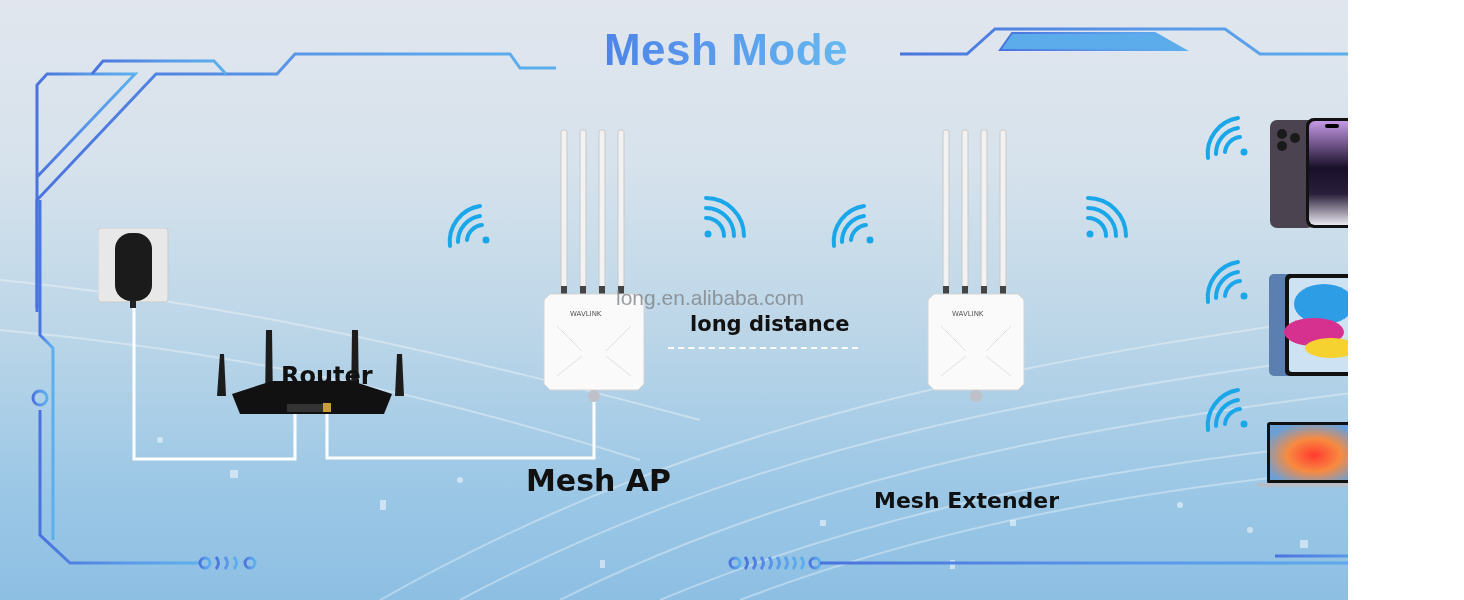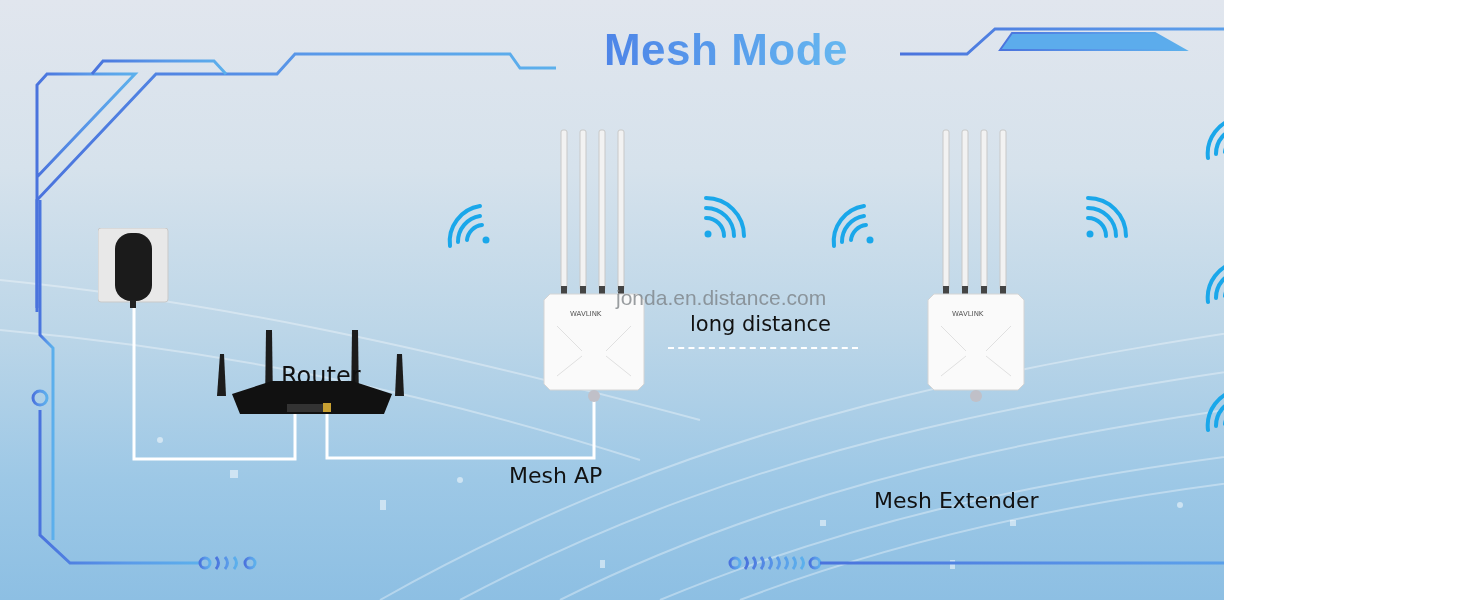--- a/index.html
+++ b/index.html
@@ -1,35 +1,35 @@
 <!DOCTYPE html>
 <html><head>
 <meta charset="utf-8">
 <style>
   html, body { margin: 0; padding: 0; }
   body { width: 1464px; height: 600px; overflow: hidden; }
   .canvas {
-    position: relative; width: 1224px; height: 600px; overflow: hidden;
+    position: relative; width: 1348px; height: 600px; overflow: hidden;
     background: linear-gradient(180deg, #e1e6ee 0%, #d6e2ec 28%, #bcd6e8 55%, #9dc8e6 80%, #8dbfe3 100%);
     font-family: "Liberation Sans", "DejaVu Sans", sans-serif;
   }
   .streaks { position: absolute; inset: 0; pointer-events: none; }
   svg.frame { position: absolute; left: 0; top: 0; }
   .title {
     position: absolute; left: 556px; top: 20px; width: 340px; height: 60px;
     text-align: center; font-weight: bold; font-size: 44px; line-height: 60px; letter-spacing: 0.5px;
     background: linear-gradient(90deg, #4a7be6 0%, #5aa0ec 55%, #6dc3f2 100%);
     -webkit-background-clip: text; background-clip: text; color: transparent;
   }
   .label {
     position: absolute; color: #111; font-family: "DejaVu Sans", sans-serif;
-    font-weight: 400; white-space: nowrap;
+    font-weight: 700; white-space: nowrap;
   }
   .label-router { left: 281px; top: 362px; font-size: 24px; }
-  .label-ap { left: 509px; top: 463px; font-size: 22px; }
+  .label-ap { left: 526px; top: 463px; font-size: 30px; }
   .label-ext { left: 874px; top: 488px; font-size: 22px; }
   .label-long { left: 690px; top: 312px; font-size: 21px; }
   .watermark {
     position: absolute; left: 616px; top: 286px; font-size: 21px; color: rgba(120,125,130,0.75);
     white-space: nowrap; font-family: "Liberation Sans", sans-serif;
   }
   .dash-line {
     position: absolute; left: 668px; top: 347px; width: 190px; height: 0;
     border-top: 2px dashed #ffffff;
   }
@@ -168,21 +168,21 @@
       </g>
     <path d="M8 168 L92 168 L98 174 L98 258 L92 264 L8 264 L2 258 L2 174 Z" fill="#fafafa" stroke="#d4d4d4"></path>
     <text x="26" y="190" font-size="7" fill="#555" font-family="DejaVu Sans, sans-serif">WAVLINK</text>
     <g stroke="#e0e0e0" stroke-width="1">
         <path d="M15 200 L40 225 M85 200 L60 225 M15 250 L40 230 M85 250 L60 230"></path>
       </g>
     <circle cx="50" cy="270" r="6" fill="#c0c0c8"></circle>
   </svg>
   <div class="label label-ext">Mesh Extender</div>
 
-  <div class="watermark">jonda.en.distance.com</div>
+  <div class="watermark">long.en.alibaba.com</div>
   <div class="label label-long">long distance</div>
   <div class="dash-line"></div>
 
   <svg class="wifi" style="left:440px;top:200px" viewBox="0 0 52 52">
     <g fill="none" stroke="#1aa7ea" stroke-width="4" stroke-linecap="round">
       <path d="M40 6 A36 36 0 0 0 10 46"></path>
         <path d="M40 16 A26 26 0 0 0 18 42"></path>
         <path d="M42 25 A17 17 0 0 0 27 40"></path>
     </g>
       <circle cx="46" cy="40" r="3.5" fill="#1aa7ea"></circle>

